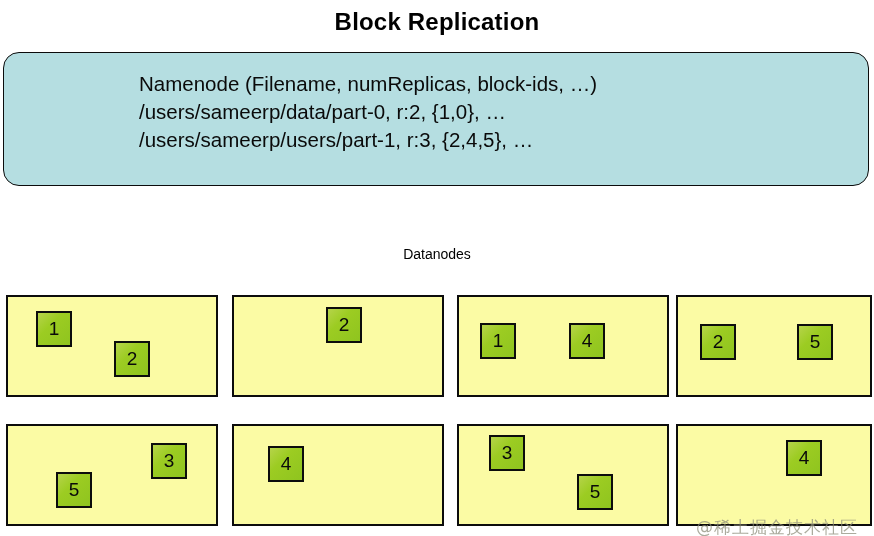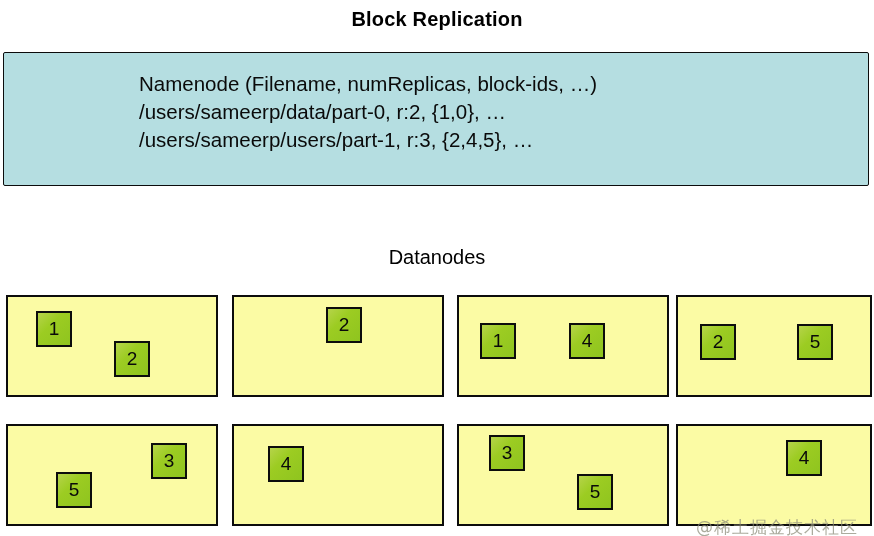--- a/index.html
+++ b/index.html
@@ -16,58 +16,58 @@
     color: #000000;
   }
 
   
   .diagram-title {
     position: absolute;
     top: 8px;
     left: 0;
     width: 874px;
     text-align: center;
-    font-size: 20px;
+    font-size: 24px;
     font-weight: bold;
     letter-spacing: 0.2px;
     color: #000;
   }
 
   
   .namenode-box {
     position: absolute;
     left: 3px;
     top: 52px;
     width: 866px;
     height: 134px;
     box-sizing: border-box;
     background: #b5dee1;
     border: 1.6px solid #0c0c0c;
-    border-radius: 2px;
+    border-radius: 16px;
   }
   .namenode-lines {
     position: absolute;
     left: 135px;
     top: 17px;
     line-height: 28px;
     font-size: 20.5px;
     white-space: nowrap;
   }
   .namenode-lines div {
     color: #0a0a0a;
   }
 
   
   .datanodes-title {
     position: absolute;
     top: 246px;
     left: 0;
     width: 874px;
     text-align: center;
-    font-size: 20px;
+    font-size: 14px;
     color: #000;
   }
 
   
   .datanode-grid {
     position: absolute;
     left: 6px;
     top: 295px;
     width: 862px;
   }

